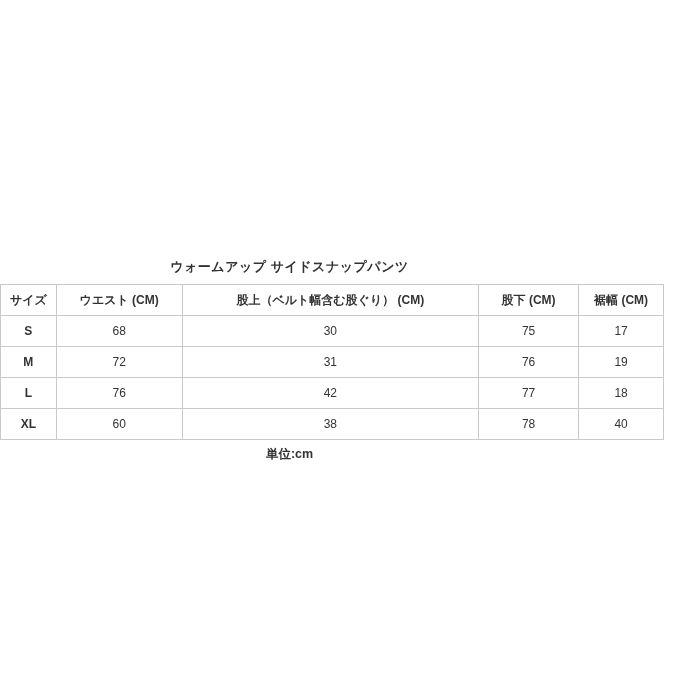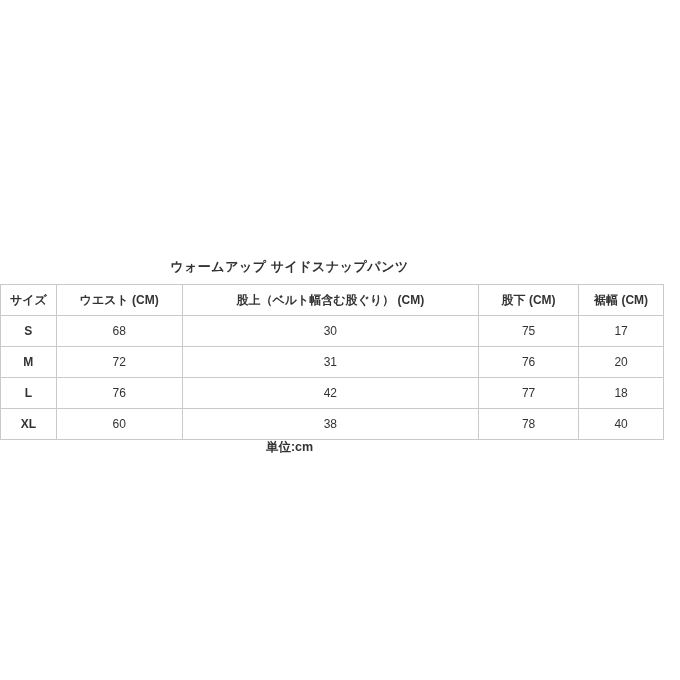--- a/index.html
+++ b/index.html
@@ -49,20 +49,21 @@
     white-space: nowrap;
   }
   .size-table thead th { font-weight: bold; background: #ffffff; }
   .size-table tbody th.size-cell { font-weight: bold; }
   .size-table tbody td { font-weight: normal; }
   .footer-note {
     text-align: center;
     font-weight: bold;
     font-size: 12.5px;
     line-height: 14px;
+    margin-top: 7px;
     color: var(--text);
   }
 </style>
 </head>
 <body>
 
 <div class="sheet">
 
   <div class="title">ウォームアップ サイドスナップパンツ</div>
 
@@ -89,21 +90,21 @@
         <td>68</td>
         <td>30</td>
         <td>75</td>
         <td>17</td>
       </tr>
       <tr>
         <th class="size-cell">M</th>
         <td>72</td>
         <td>31</td>
         <td>76</td>
-        <td>20</td>
+        <td>19</td>
       </tr>
       <tr>
         <th class="size-cell">L</th>
         <td>76</td>
         <td>42</td>
         <td>77</td>
         <td>18</td>
       </tr>
       <tr>
         <th class="size-cell">XL</th>

